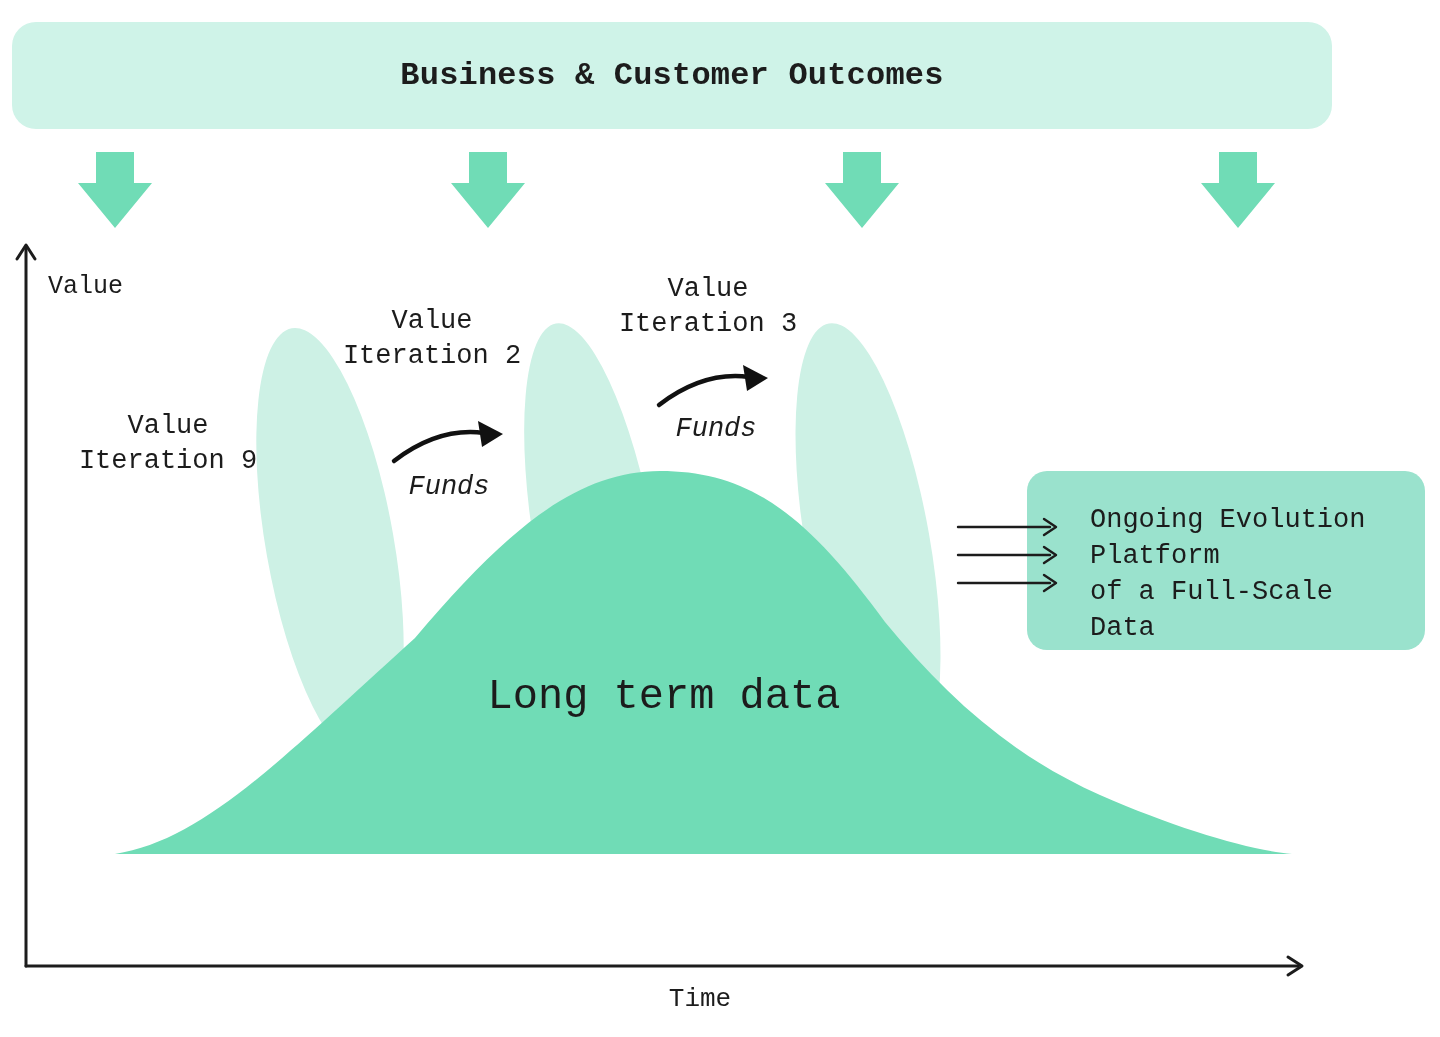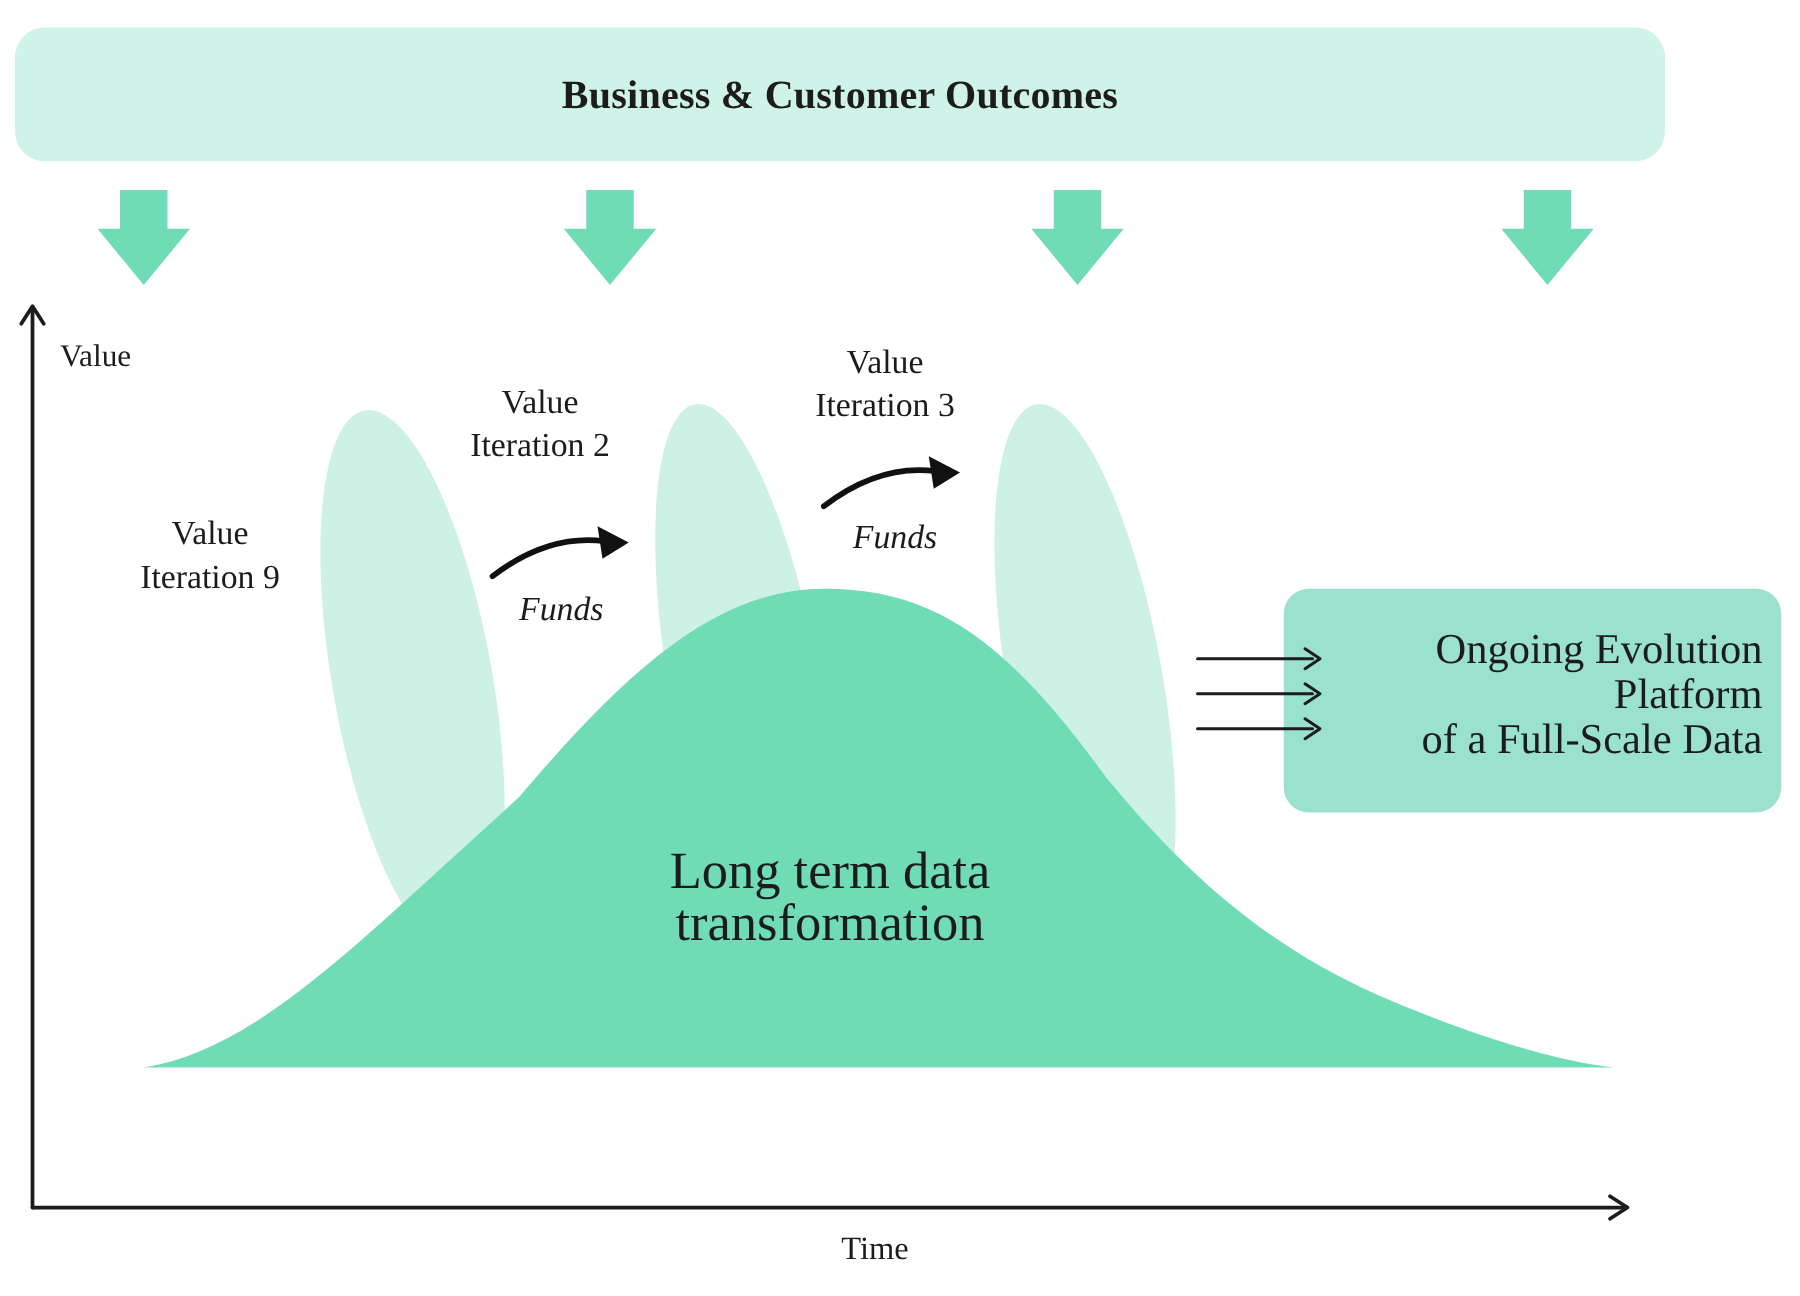--- a/index.html
+++ b/index.html
@@ -1,21 +1,21 @@
 <!DOCTYPE html>
 <html><head>
 <meta charset="utf-8">
 <style>
   html, body { margin: 0; padding: 0; background: #ffffff; }
   .stage {
     position: relative;
     width: 1440px;
     height: 1037px;
     background: #ffffff;
-    font-family: Liberation Serif, serif;
+    font-family: Liberation Mono, monospace;
     color: #1c1c1c;
     overflow: hidden;
   }
   
   .banner {
     position: absolute;
     left: 12px; top: 22px;
     width: 1320px; height: 107px;
     background: #cff3e8;
     border-radius: 24px;
@@ -45,22 +45,22 @@
   .funds-1 { left: 449px; top: 472px; }
   .funds-2 { left: 716px; top: 414px; }
   .curve-label { font-size: 42px; line-height: 42px; left: 664px; top: 676px; }
   .measure-label { font-size: 26px; left: 662px; top: 889px; }
   .time-label { font-size: 26px; left: 661px; top: 984px; margin-left: 39px; }
   .value-label { font-size: 25px; left: 48px; top: 272px; }
   .evo-text {
     position: absolute;
     left: 1090px; top: 502px;
     width: 320px;
-    font-size: 34px; line-height: 36px;
-    text-align: right;
+    font-size: 27px; line-height: 36px;
+    text-align: left;
   }
 </style>
 </head>
 <body>
 
 <div class="stage">
 
   <svg class="chart-svg" viewBox="0 0 1440 1037" aria-hidden="true">
 
     <g>
@@ -134,21 +134,21 @@
 
   <div class="lbl centered iter-label iter-1"><span>Value</span><br><span>Iteration 9</span></div>
 
   <div class="lbl centered iter-label iter-2"><span>Value</span><br><span>Iteration 2</span></div>
 
   <div class="lbl centered iter-label iter-3"><span>Value</span><br><span>Iteration 3</span></div>
 
   <div class="lbl centered funds-label funds-1">Funds</div>
   <div class="lbl centered funds-label funds-2">Funds</div>
 
-  <div class="lbl centered curve-label"><span>Long term data</span><br><span>transformation</span></div>
+  <div class="lbl centered curve-label"><span>Long term data</span><br></div>
 
   <div class="lbl centered time-label">Time</div>
 
   <div class="evo-text">
     <div>Ongoing Evolution</div>
     <div>Platform</div>
     <div>of a Full-Scale Data</div>
   </div>
 
 </div>

